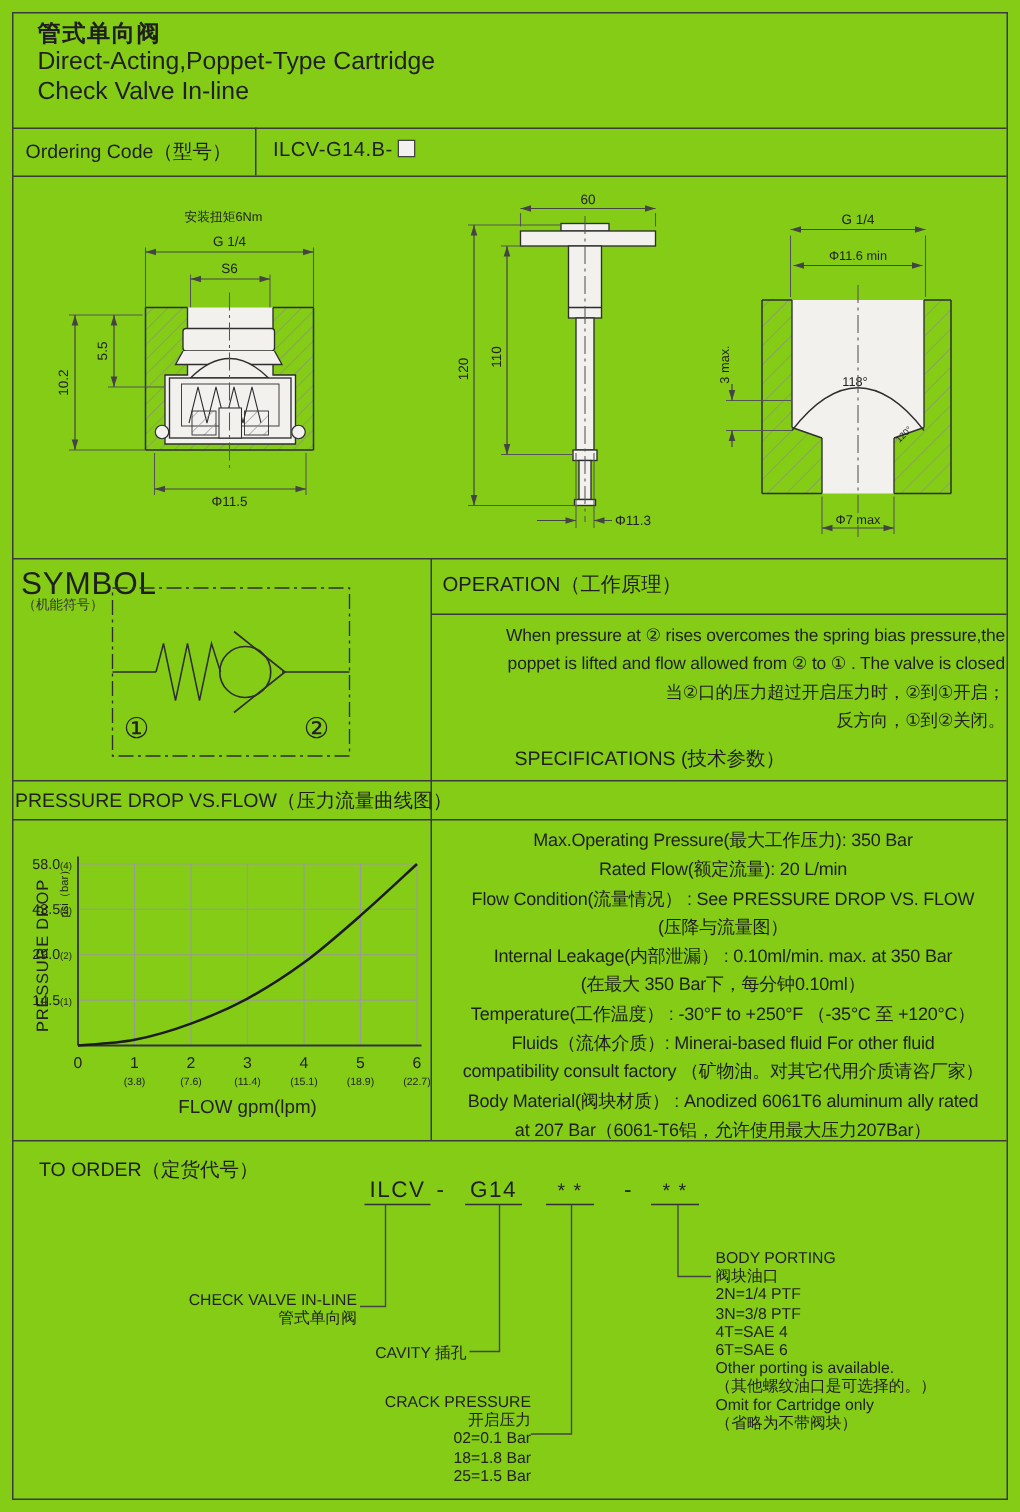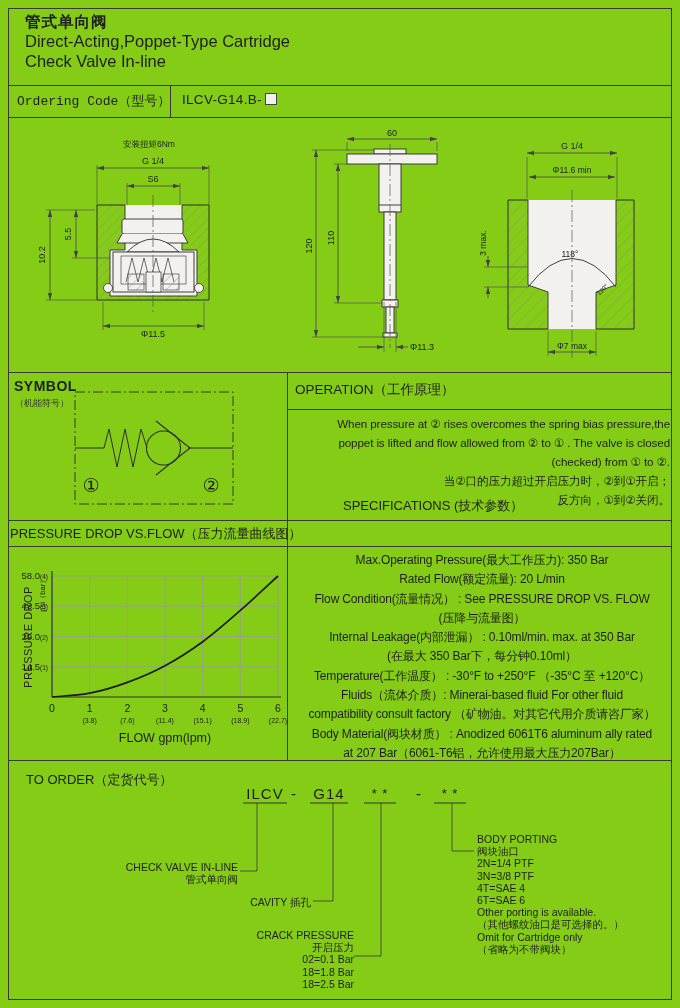--- a/index.html
+++ b/index.html
@@ -5,25 +5,25 @@
   html,body{margin:0;padding:0;background:#e8e7e4;}
   #page{position:relative;width:680px;height:1008px;background:#84cc16;
         font-family:"Liberation Sans","DejaVu Sans",sans-serif;color:#1f1f1f;overflow:hidden;}
   .abs{position:absolute;}
   .frame{left:8px;top:8px;width:662px;height:990px;border:1.2px solid #3a3a3a;}
   .hline{left:8px;width:663px;border-top:1.2px solid #3a3a3a;height:0;}
   .vline{border-left:1.2px solid #3a3a3a;width:0;}
   .nowrap{white-space:nowrap;}
   .title-zh{left:25px;top:12px;font-size:15.5px;font-weight:600;letter-spacing:1px;}
   .title-en{left:25px;top:31px;font-size:16.5px;font-weight:500;line-height:20px;}
-  .ord-label{left:17px;top:92px;font-size:13px;font-family:Liberation Mono, monospace;}
+  .ord-label{left:17px;top:92px;font-size:13px;}
   .ord-value{left:182px;top:92px;font-size:13.5px;letter-spacing:.3px;}
   .code-box{display:inline-block;width:10px;height:10px;border:1.2px solid #444;
             margin-left:3px;vertical-align:-1px;background:#f2f1ee;}
-  .sec-title{font-size:14px;font-weight:700;letter-spacing:.5px;}
+  .sec-title{font-size:21px;font-weight:400;letter-spacing:.5px;}
   .sec-sub{font-size:9px;color:#333;}
   .hdr13{font-size:13px;font-weight:500;}
   .op-text{left:293px;top:414px;width:377px;font-size:11.6px;line-height:19px;letter-spacing:-.1px;overflow:hidden;text-align:right;}
   .spec-text{left:293px;top:551px;width:378px;font-size:12px;line-height:19.3px;letter-spacing:-.15px;overflow:hidden;text-align:center;}
   .order-title{left:26px;top:771px;font-size:13px;font-weight:500;}
   .code-seg{font-size:15px;font-weight:500;letter-spacing:1px;text-align:center;}
   .ord-lbl{font-size:10.5px;line-height:12.2px;color:#222;}
   svg text{font-family:"Liberation Sans","DejaVu Sans",sans-serif;fill:#222;}
   svg{overflow:visible;}
 </style>
@@ -182,21 +182,20 @@
     <path d="M156,421 L190,448 L156,475" fill="none" stroke="#2e2e2e" stroke-width="1.1"></path>
     <text x="91" y="492" font-size="19" text-anchor="middle">①</text>
     <text x="211" y="492" font-size="19" text-anchor="middle">②</text>
   </svg>
 
   <div class="abs hdr13 nowrap" style="left:295px;top:381px;font-size:13.5px;">OPERATION（工作原理）</div>
   <div class="abs hline" style="left:288px;top:409px;width:383px;"></div>
   <div class="abs op-text">
     <div class="nowrap">When pressure at ② rises overcomes the spring bias pressure,the</div>
     <div class="nowrap">poppet is lifted and flow allowed from ② to ① . The valve is closed</div>
-    <div class="nowrap">(checked) from  ① to ②.</div>
     <div class="nowrap">当②口的压力超过开启压力时，②到①开启；</div>
     <div class="nowrap">反方向，①到②关闭。</div>
   </div>
 
   <div class="abs hdr13 nowrap" style="left:10px;top:525px;">PRESSURE DROP VS.FLOW（压力流量曲线图）</div>
   <div class="abs hdr13 nowrap" style="left:295px;top:497px;margin-left:48px;">SPECIFICATIONS (技术参数）</div>
   <div class="abs hline" style="top:546px;"></div>
   <div class="abs hline" style="top:760px;"></div>
 
   <svg id="chart-svg" class="abs" style="left:8px;top:550px;" width="282" height="206" viewBox="0 0 282 206">
@@ -272,21 +271,21 @@
     <div class="nowrap">管式单向阀</div>
   </div>
 
   <div class="abs ord-lbl nowrap" style="left:201px;top:896px;width:110px;text-align:right;">CAVITY  插孔</div>
 
   <div class="abs ord-lbl" style="left:224px;top:929px;width:130px;text-align:right;">
     <div class="nowrap">CRACK PRESSURE</div>
     <div class="nowrap">开启压力</div>
     <div class="nowrap">02=0.1 Bar</div>
     <div class="nowrap">18=1.8 Bar</div>
-    <div class="nowrap">18=2.5 Bar</div>
+    <div class="nowrap">25=1.5 Bar</div>
   </div>
 
   <div class="abs ord-lbl" style="left:477px;top:833px;width:190px;">
     <div class="nowrap">BODY PORTING</div>
     <div class="nowrap">阀块油口</div>
     <div class="nowrap">2N=1/4  PTF</div>
     <div class="nowrap">3N=3/8  PTF</div>
     <div class="nowrap">4T=SAE  4</div>
     <div class="nowrap">6T=SAE  6</div>
     <div class="nowrap">Other porting is available.</div>

